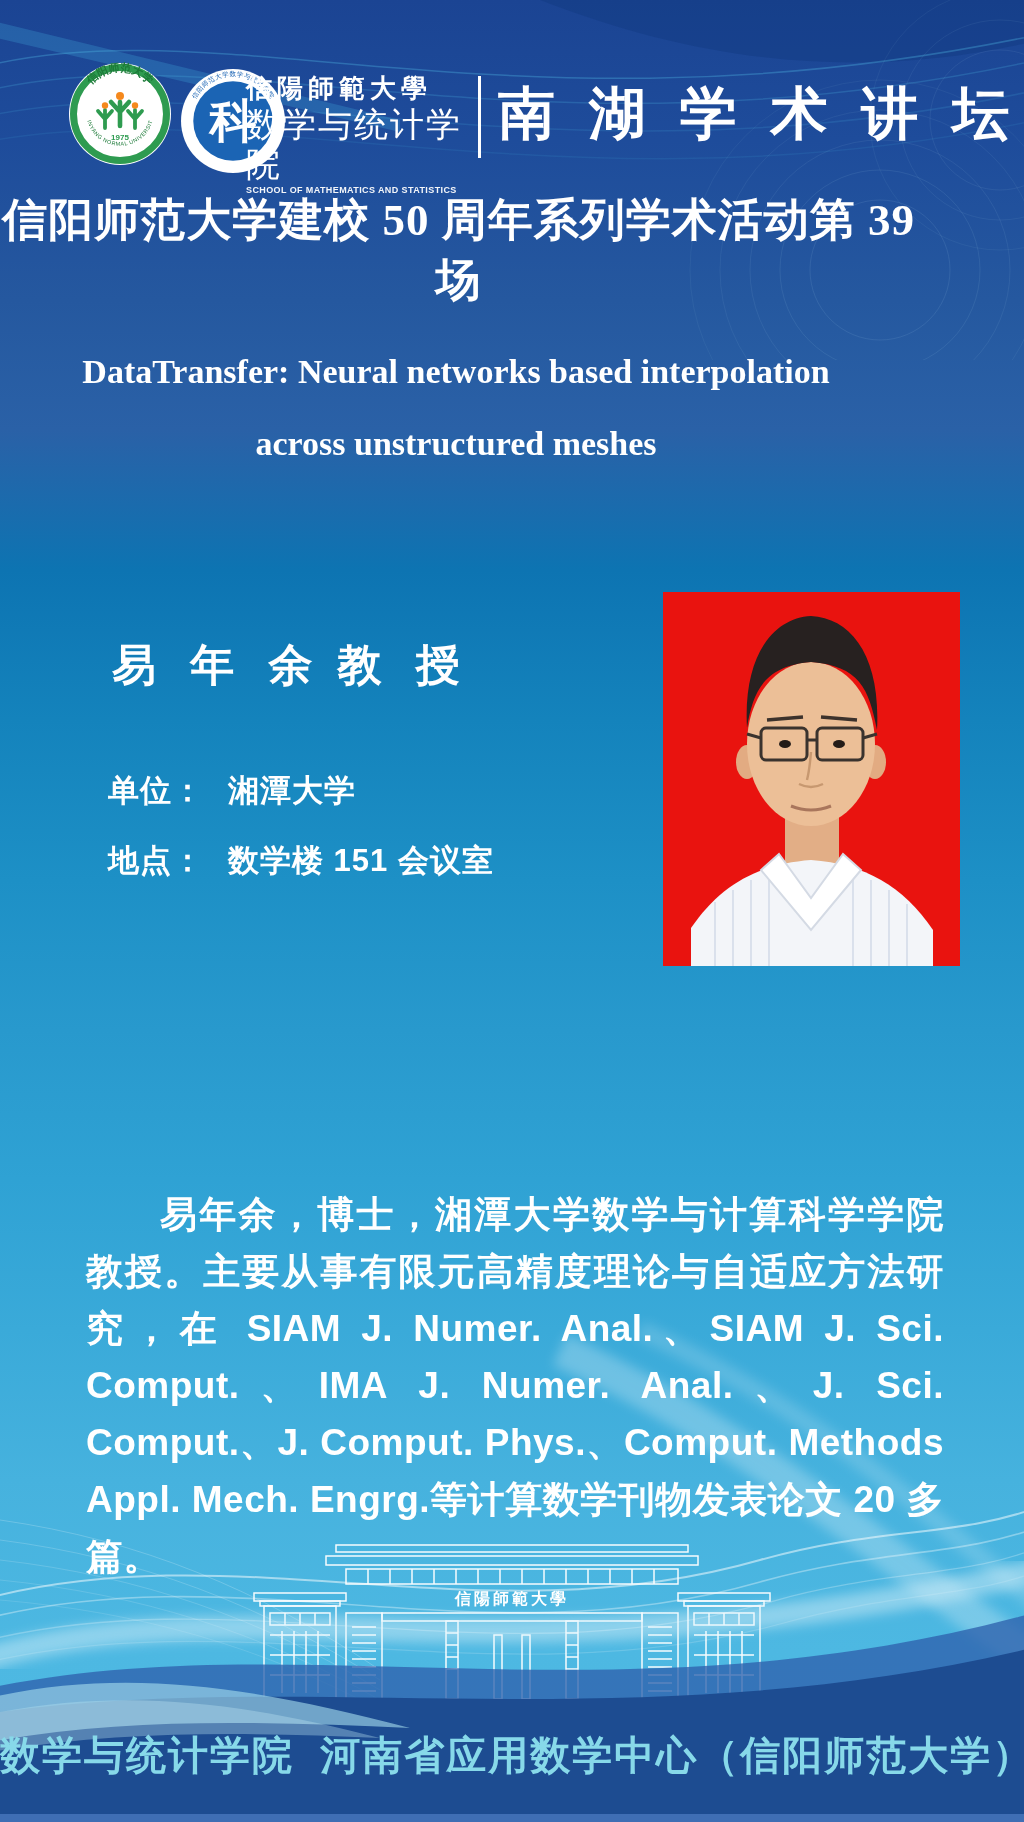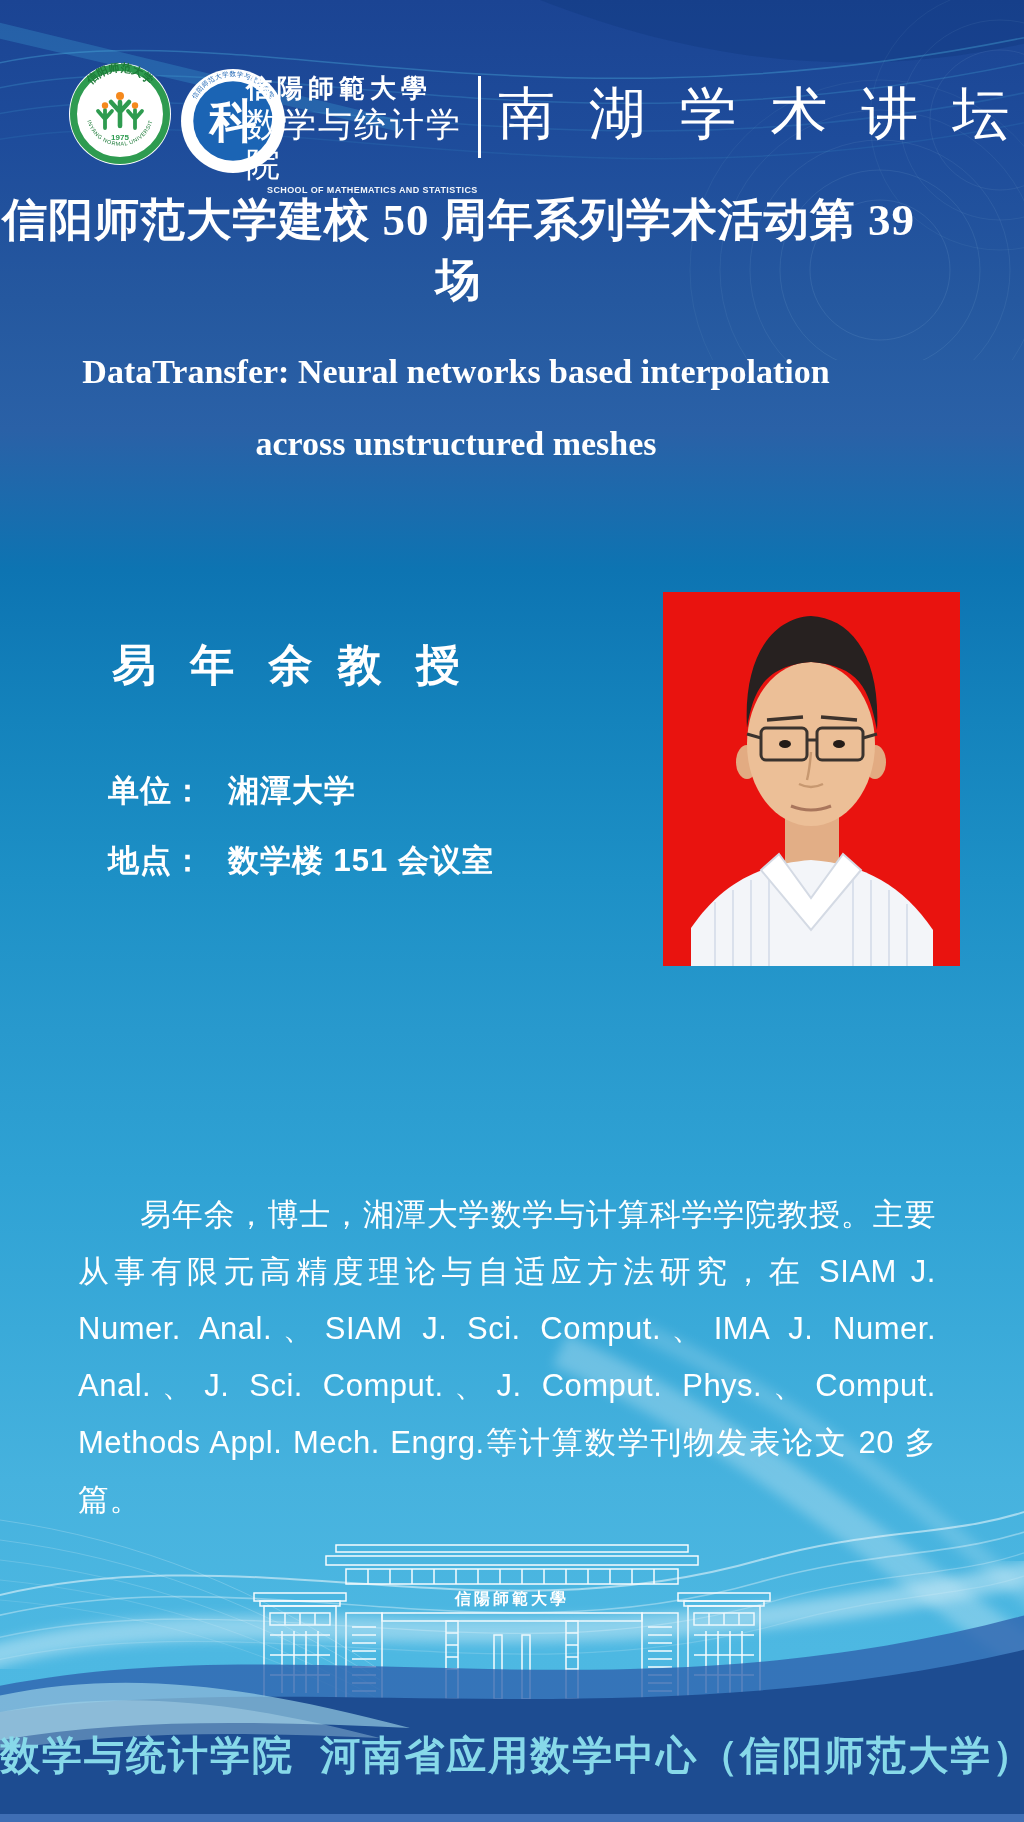--- a/index.html
+++ b/index.html
@@ -13,41 +13,41 @@
   }
   .abs { position:absolute; }
   svg { display:block; }
 
   
   .logo-univ { left:68px; top:62px; width:104px; height:104px; }
   .logo-seal { left:180px; top:68px; width:106px; height:106px; }
   .school-block { left:246px; top:74px; width:240px; }
   .school-callig { font-family:"Liberation Serif", serif; font-size:26px; letter-spacing:5px; font-weight:700; line-height:30px; }
   .school-cn { font-size:34px; font-weight:400; letter-spacing:2px; line-height:40px; }
-  .school-en { font-size:9px; font-weight:700; letter-spacing:0.4px; opacity:.95; line-height:12px;margin-left:21px; }
+  .school-en { font-size:9px; font-weight:700; letter-spacing:0.4px; opacity:.95; line-height:12px; }
   .divider { left:478px; top:76px; width:3px; height:82px; background:#ffffff; }
-  .forum-title { left:498px; top:80px; width:520px; font-size:57px; font-weight:400; letter-spacing:9px; line-height:66px; white-space:nowrap; }
+  .forum-title { left:498px; top:80px; width:520px; font-size:57px; font-weight:700; letter-spacing:9px; line-height:66px; white-space:nowrap; }
 
   .series-line { left:0; top:190px; width:917px; text-align:center;
     font-family:"Liberation Serif", serif; font-size:45px; font-weight:700; letter-spacing:1px; }
 
   
   .talk-title { left:0; top:336px; width:912px; text-align:center;
     font-family:"Liberation Serif", serif; font-weight:700; font-size:34px; line-height:72px; }
 
   
   .speaker-name { left:112px; top:636px; font-size:44px; font-weight:700; letter-spacing:11px; white-space:nowrap; }
   .speaker-rank { margin-left:14px; }
   .photo { left:663px; top:592px; width:297px; height:374px; }
   .details { left:108px; top:770px; }
   .detail-row { font-size:31px; font-weight:700; letter-spacing:1px; height:38px; margin-bottom:32px; white-space:nowrap; }
   .detail-value { margin-left:24px; }
 
   
-  .bio { left:78px; top:1186px; width:858px; font-size:31px; font-weight:400;
+  .bio { left:86px; top:1186px; width:858px; font-size:37px; font-weight:700;
     line-height:57px; text-align:justify; text-indent:2em; letter-spacing:0.5px; }
 
   
   .mid-waves { left:0; top:1290px; width:1024px; height:430px; pointer-events:none; }
   .gate { left:250px; top:1543px; width:524px; height:162px; }
   .footer-waves { left:0; top:1540px; width:1024px; height:282px; }
   .footer-line { left:0; top:1728px; width:1024px; text-align:center; font-size:40px;
     font-weight:700; letter-spacing:2px; color:#87d9e9; white-space:pre; }
   .top-decor { left:0; top:0; width:1024px; height:360px; pointer-events:none; }
 </style>

